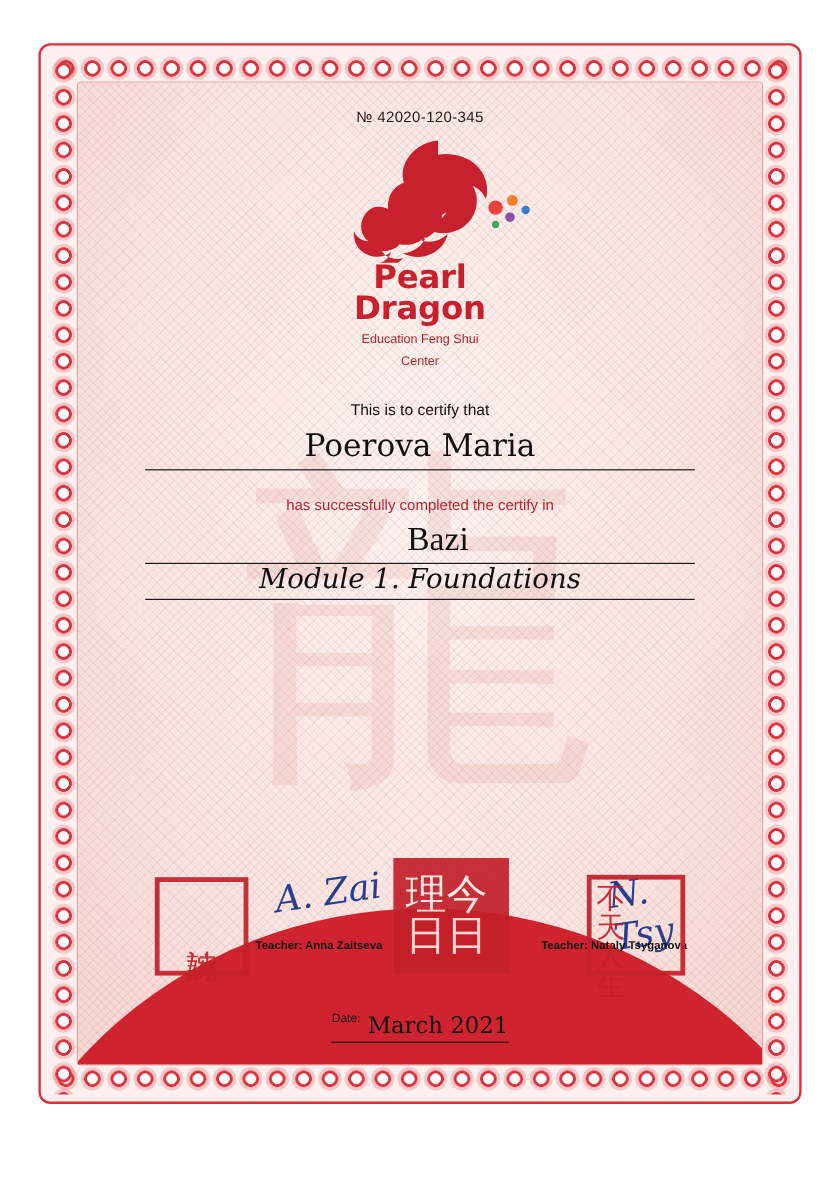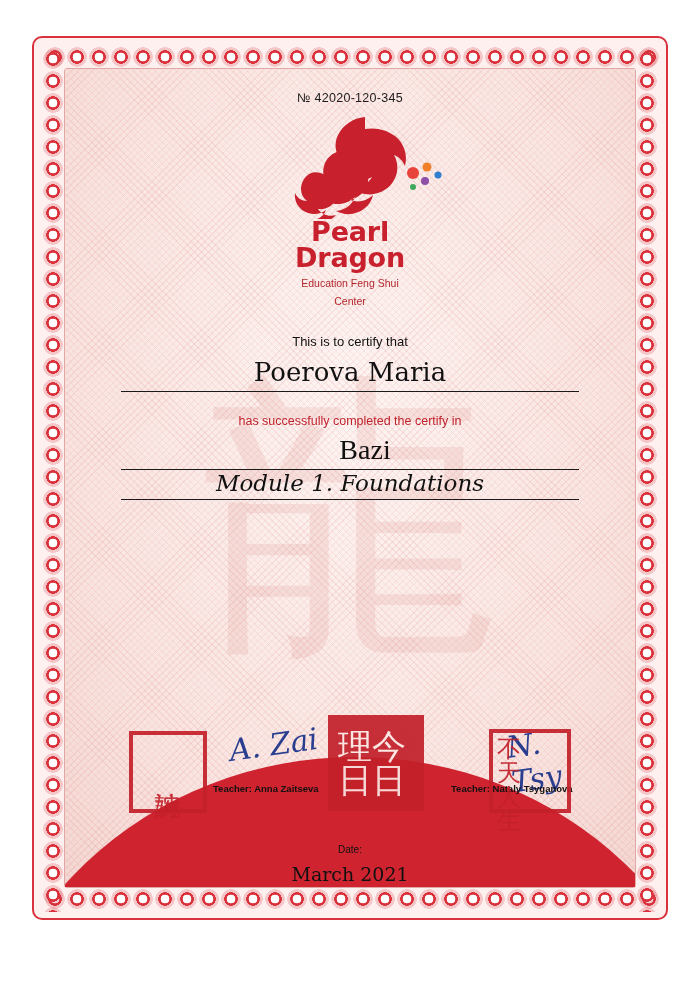--- a/index.html
+++ b/index.html
@@ -279,25 +279,24 @@
 
   
   .date-block {
     position: absolute;
     left: 0; right: 0;
     top: 770px;
     text-align: center;
   }
   .date-inline {
     display: inline-flex;
-    align-items: center;
+    align-items: flex-start;
     gap: 6px;
     border-bottom: 1.2px solid #1a1a1a;
     padding-bottom: 2px;
-    flex-direction: column;
   }
   .date-label {
     font-size: 10px;
     color: #111;
     padding-bottom: 2px;
   }
   .date-value {
     font-family: "DejaVu Serif", serif;
     font-size: 19px;
     color: #111;

